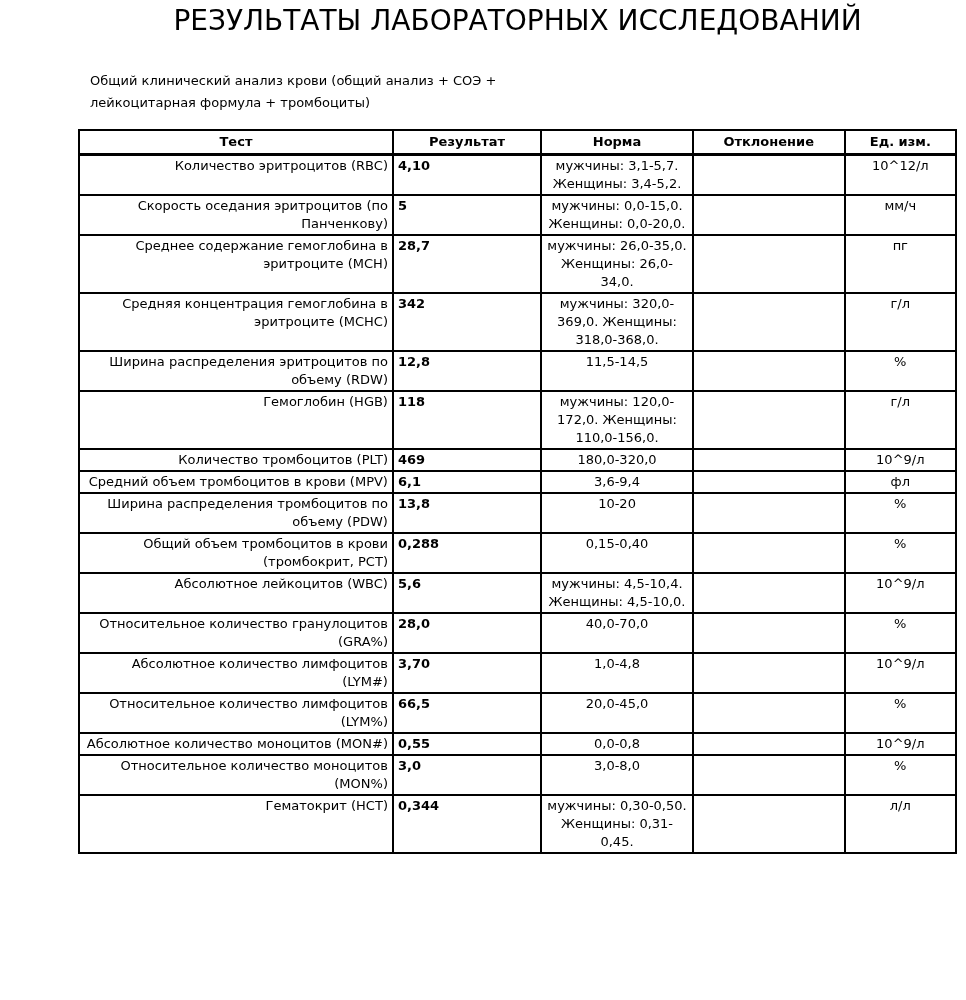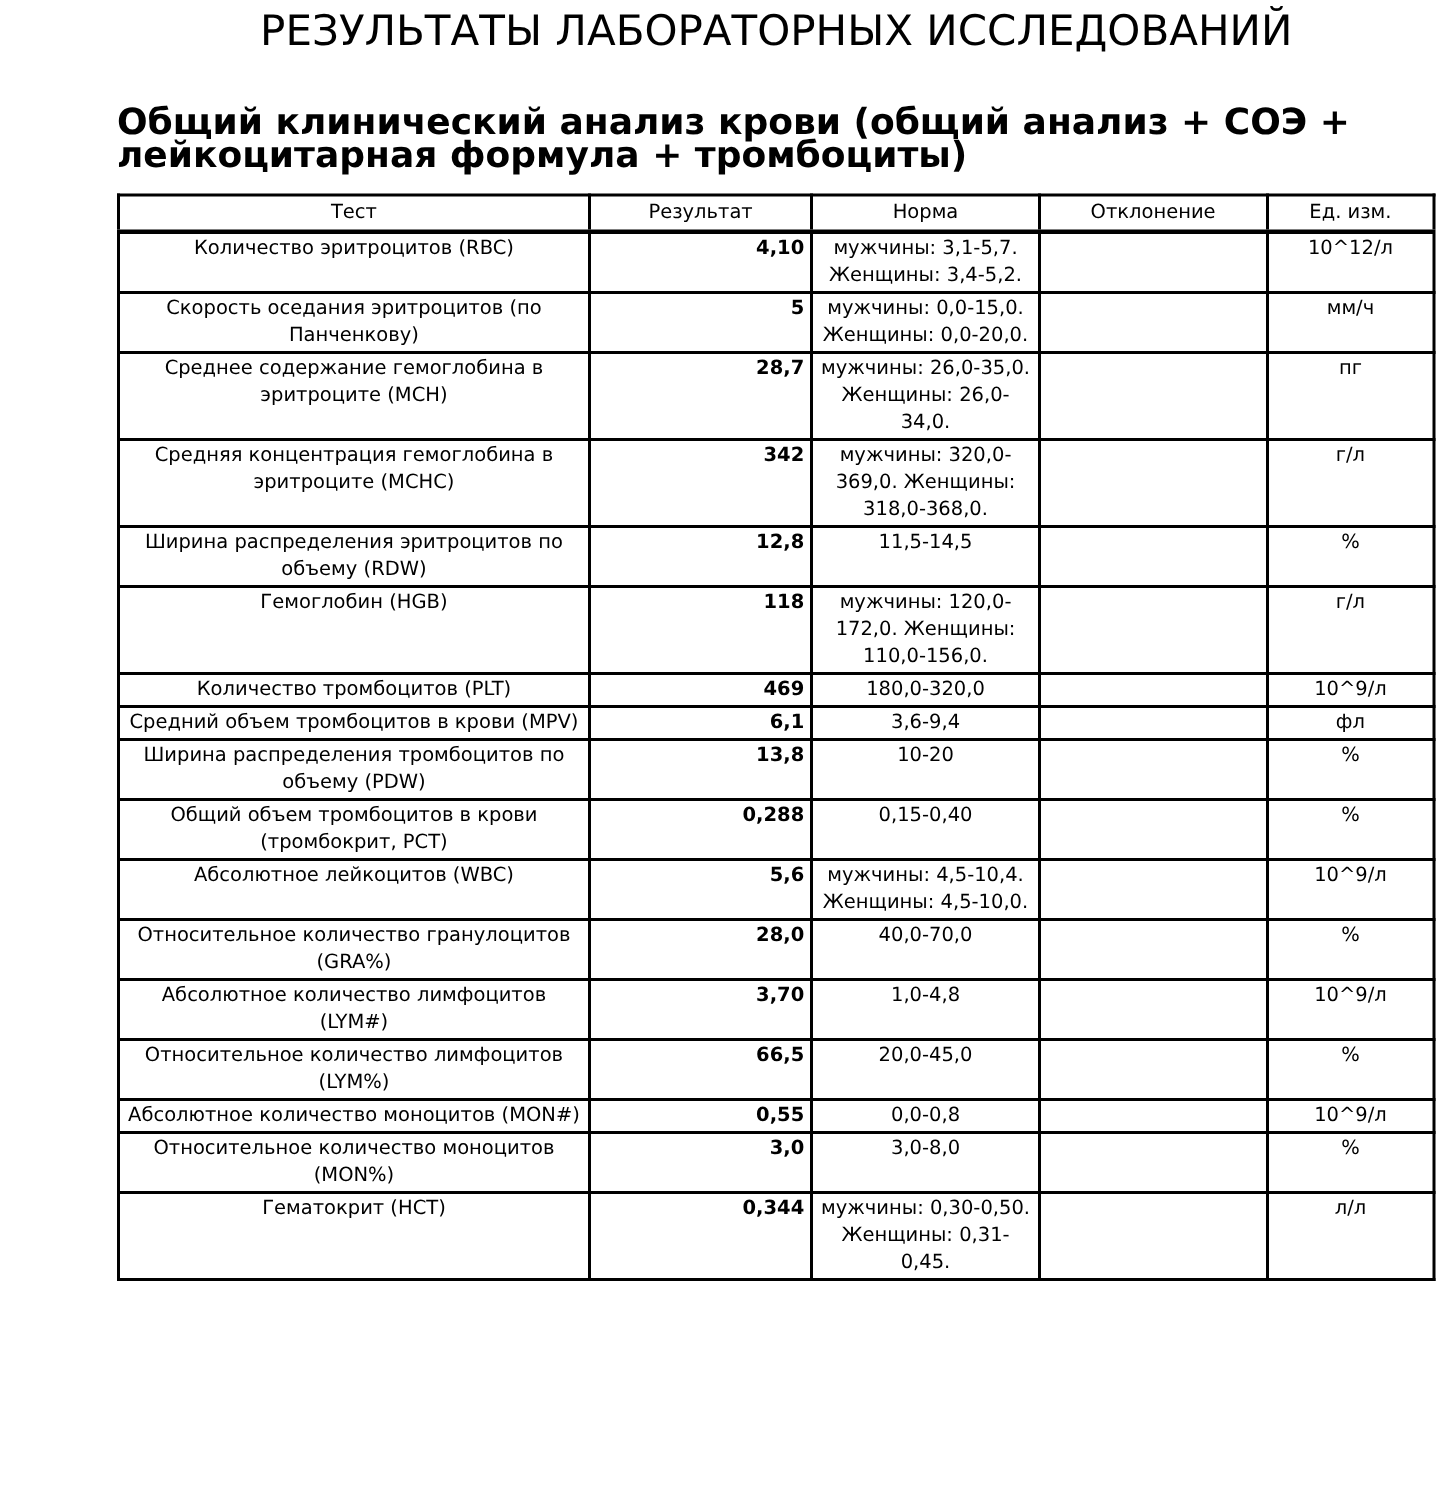--- a/index.html
+++ b/index.html
@@ -17,47 +17,47 @@
   }
   .page-title {
     margin: 0;
     font-size: 28px;
     font-weight: normal;
     text-align: center;
     letter-spacing: 0px;
     white-space: nowrap;
   }
   .subtitle {
-    margin: 33px 0 15px 0;
-    font-size: 24px;
-    font-weight: bold;
+    margin: 33px 0 15px 12px;
+    font-size: 13px;
+    font-weight: normal;
     line-height: 22px;
   }
   table.lab {
     border-collapse: collapse;
     width: 879px;
     table-layout: fixed;
   }
   table.lab th, table.lab td {
     border: 2px solid #000000;
     vertical-align: top;
     font-size: 13px;
     line-height: 18px;
     padding: 1px 4px;
     overflow: hidden;
   }
   table.lab th {
-    font-weight: normal;
+    font-weight: bold;
     text-align: center;
     padding: 2px 20px;
     border-bottom: 3px solid #000000;
   }
   th.col-test { text-align: left; padding-left: 6px; }
-  td.col-test { text-align: center; padding-left: 6px; }
-  td.col-result { text-align: right; font-weight: bold; }
+  td.col-test { text-align: right; padding-left: 6px; }
+  td.col-result { text-align: left; font-weight: bold; }
   td.col-norm   { text-align: center; }
   td.col-dev    { text-align: center; }
   td.col-unit   { text-align: center; }
 </style>
 </head>
 <body>
 
 <div class="page">
 
   <h1 class="page-title">РЕЗУЛЬТАТЫ ЛАБОРАТОРНЫХ ИССЛЕДОВАНИЙ</h1>

